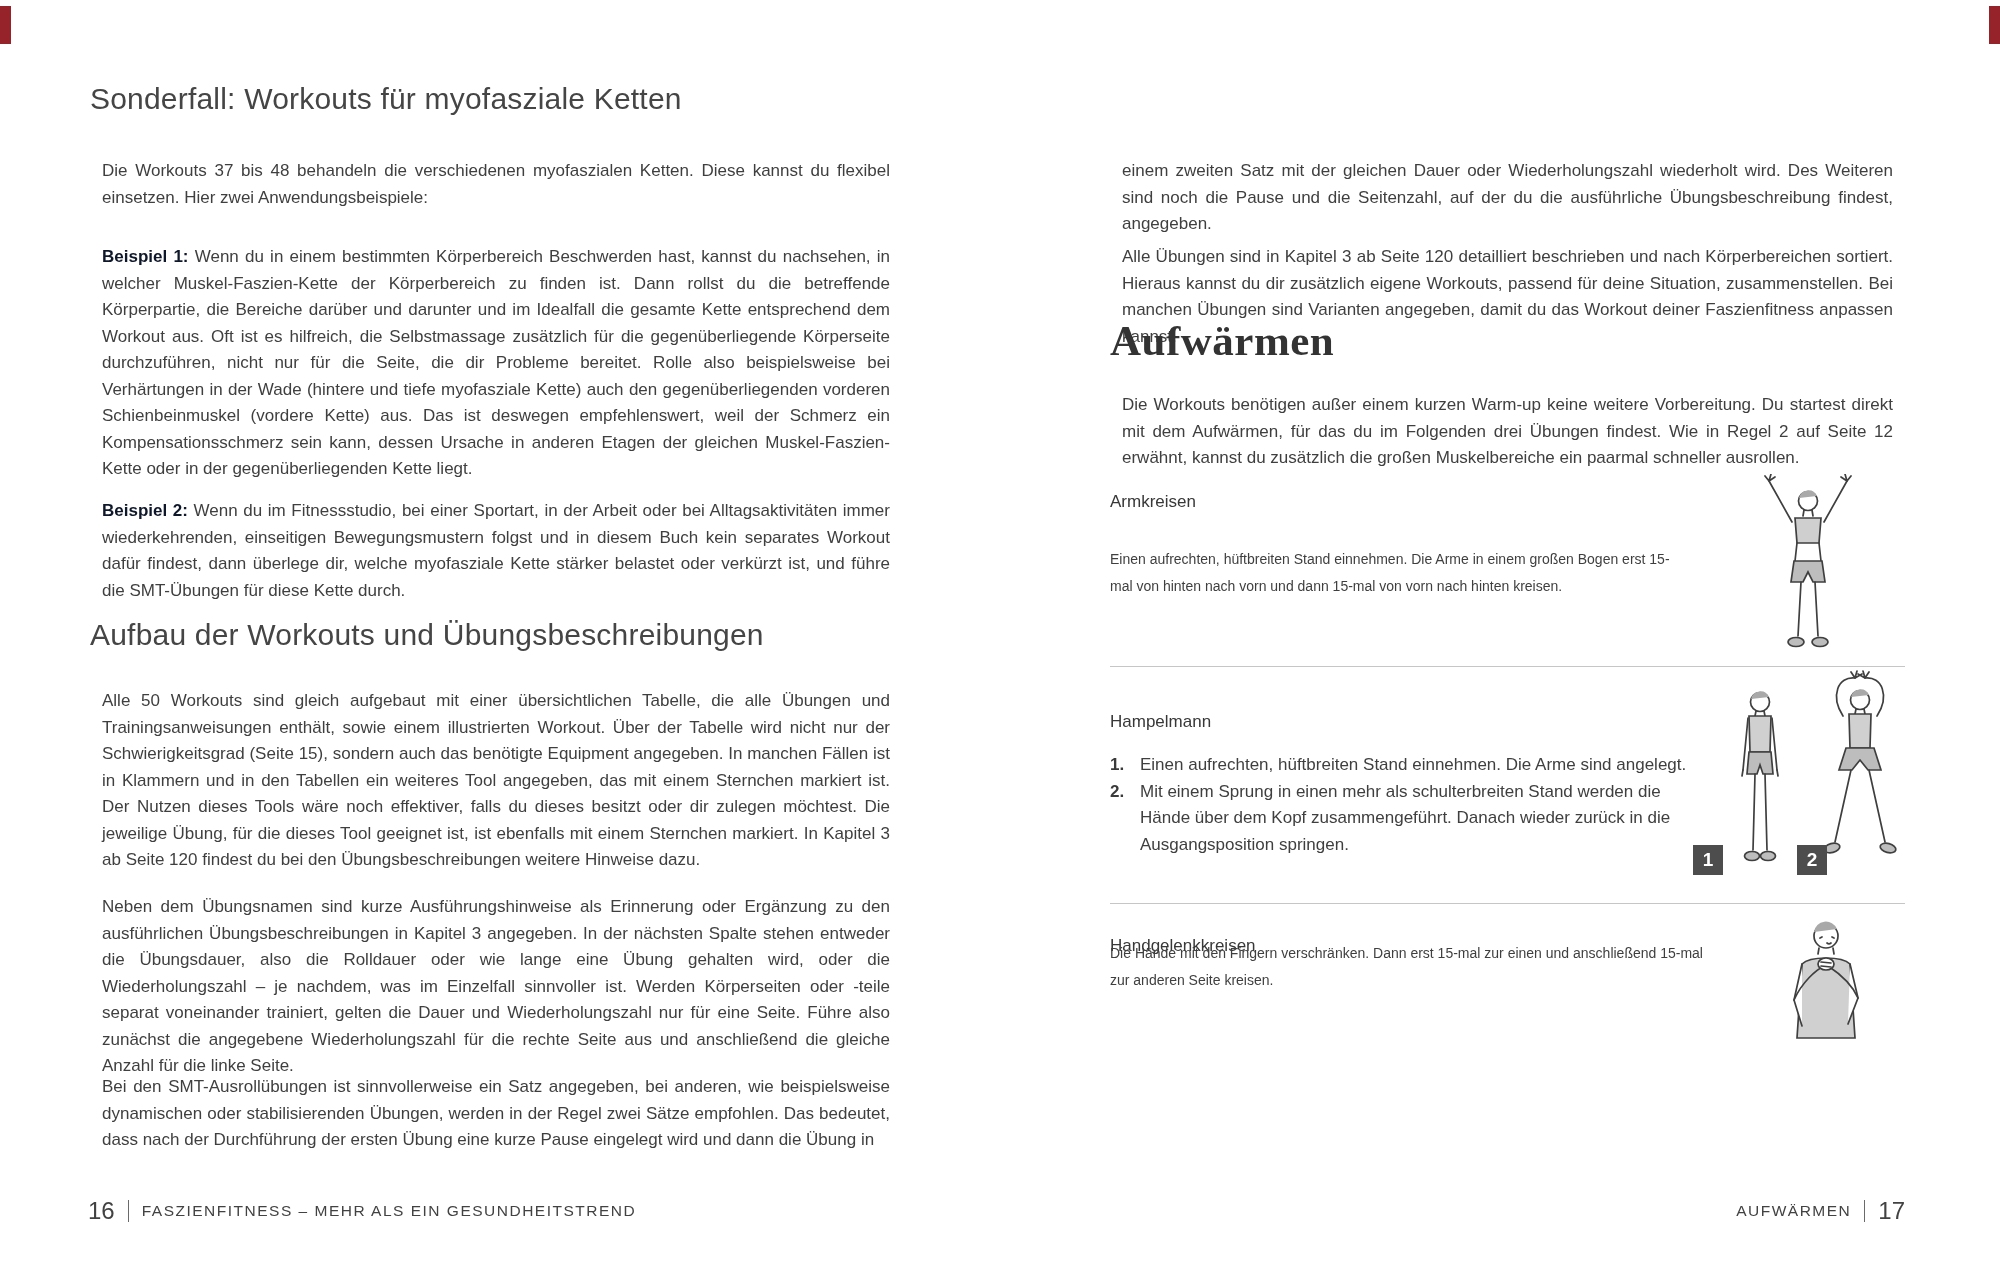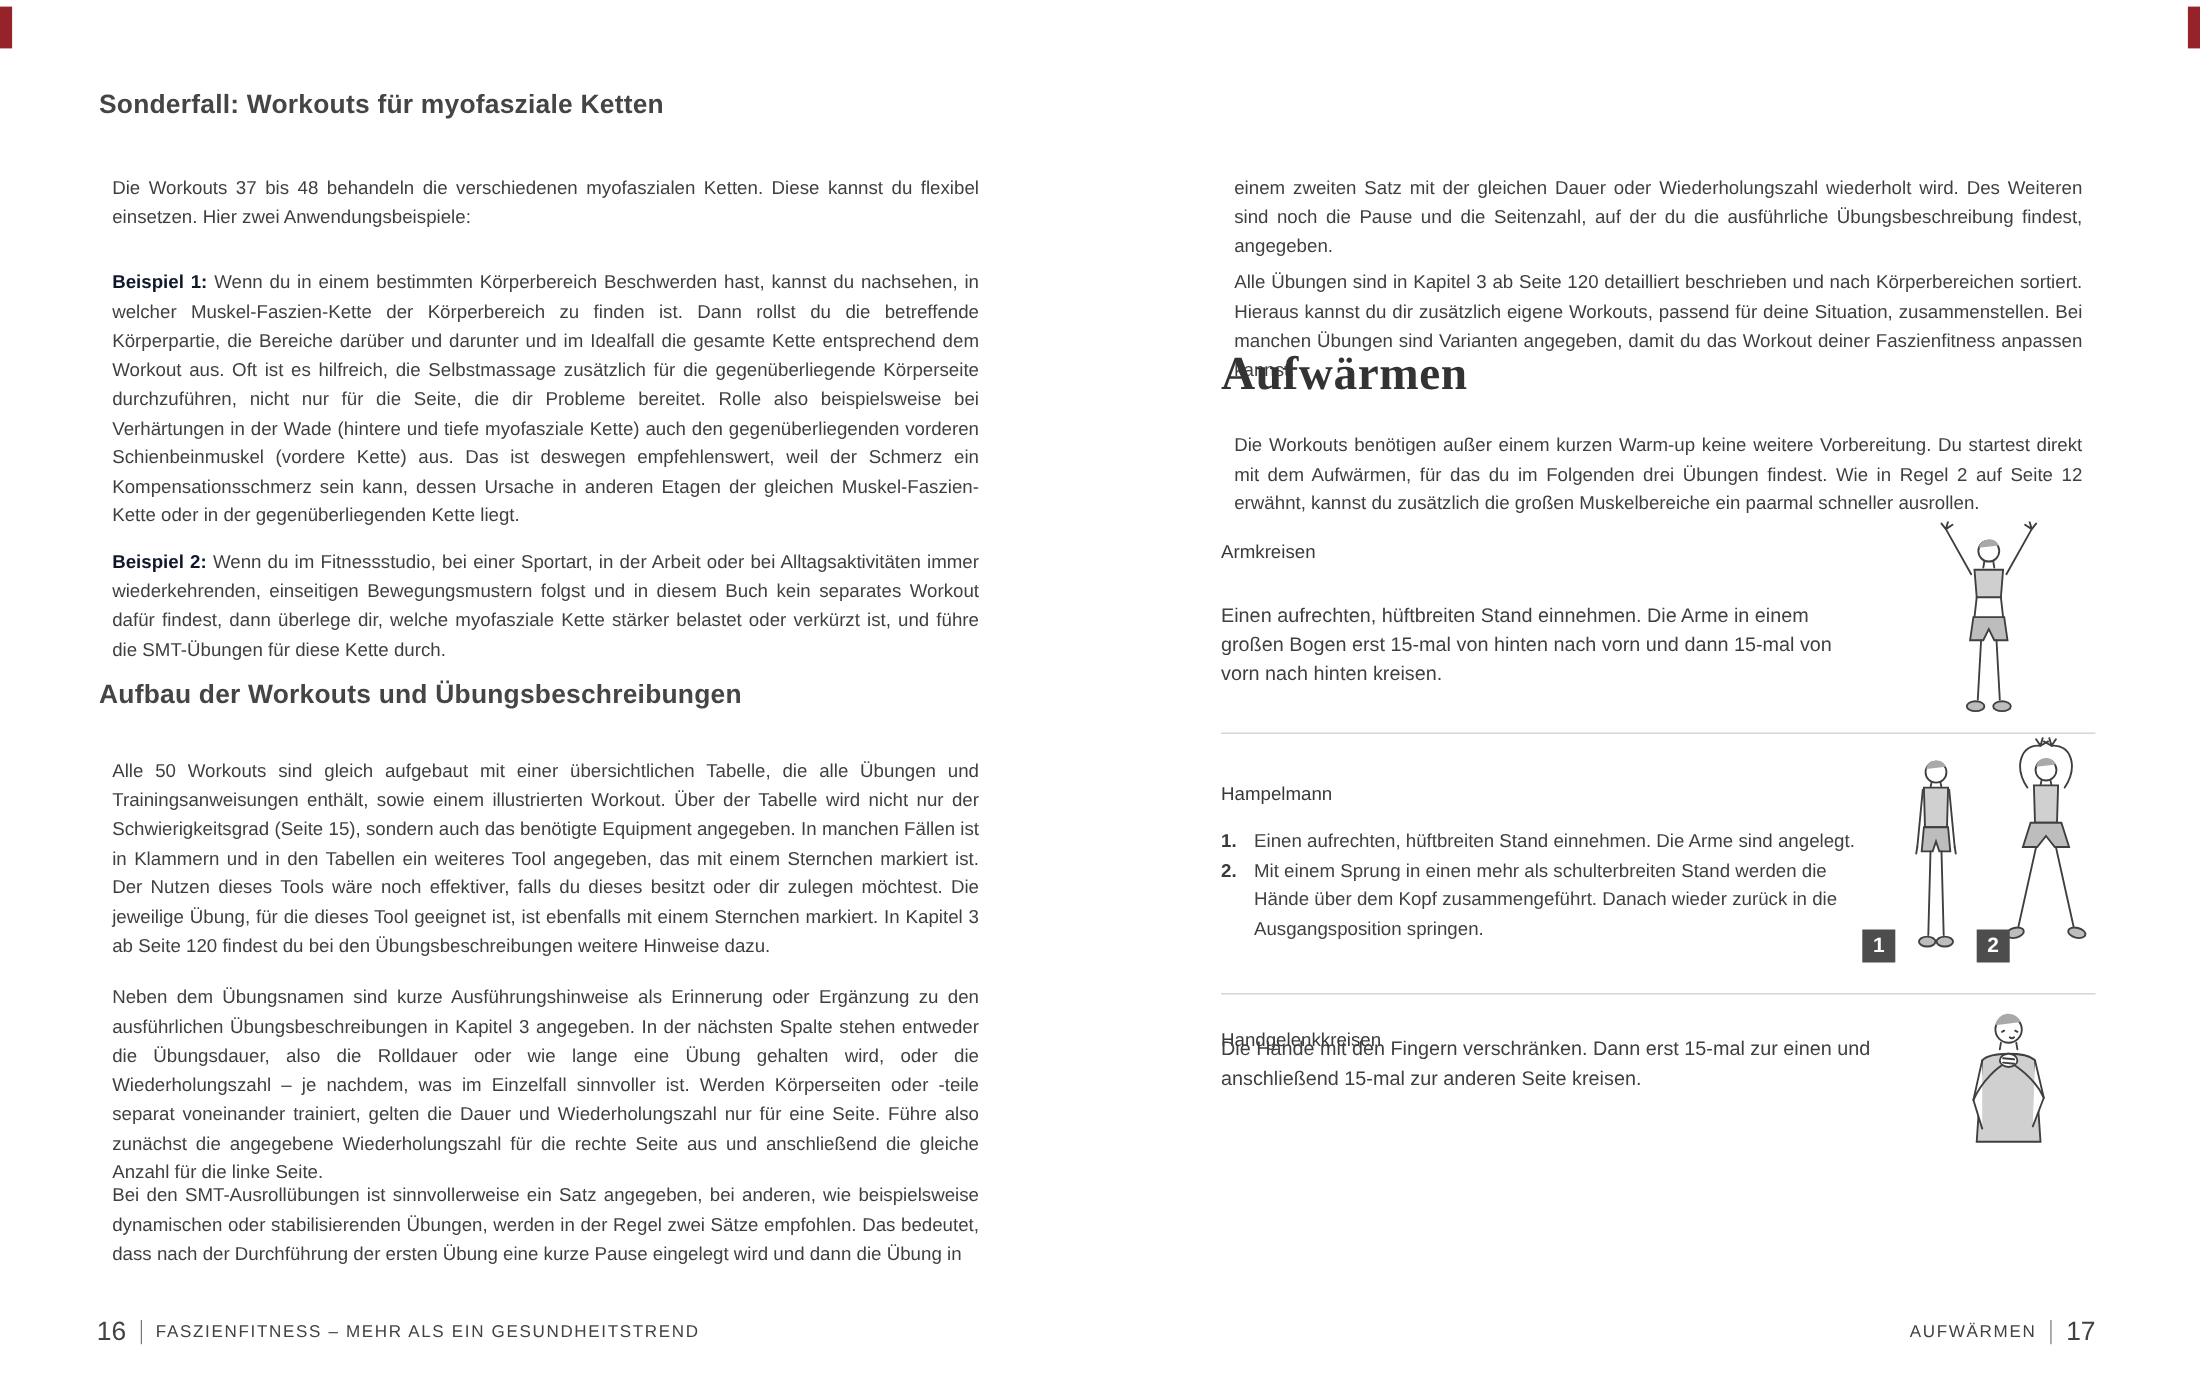--- a/index.html
+++ b/index.html
@@ -11,33 +11,33 @@
   .edge-tab{position:absolute;top:6px;width:11px;height:38px;background:#96222a;}
   .edge-tab.left{left:0;}
   .edge-tab.right{right:0;}
 
   .col{position:absolute;top:88px;}
   .col-left{left:90px;width:812px;}
   .col-right{left:1110px;width:795px;}
   .abs{position:absolute;left:0;right:0;}
 
   .h-section{
-    font-size:24px;font-weight:700;color:#454545;letter-spacing:.2px;margin:0;
+    font-size:30px;font-weight:400;color:#454545;letter-spacing:.2px;margin:0;
   }
   .h-chapter{
     font-family:"Liberation Serif","DejaVu Serif",serif;
     font-size:43px;font-weight:700;color:#333333;margin:0;letter-spacing:.5px;
   }
   .h-exercise{font-size:17px;font-weight:400;color:#383838;margin:0;}
 
   p.body{
     font-size:17px;line-height:26.5px;margin:12px;text-align:justify;color:#3f3f3f;
   }
   p.body-left{
-    font-size:18px;line-height:26.5px;margin:0;text-align:left;color:#3f3f3f;
+    font-size:14px;line-height:26.5px;margin:0;text-align:left;color:#3f3f3f;
   }
   .lead-bold{font-weight:700;color:#0f172a;}
 
   .divider{height:1px;background:#c6c6c6;}
 
   .steps{margin:0;padding:0;list-style:none;}
   .step{display:flex;font-size:17px;line-height:26.5px;margin:0;}
   .step .num{width:30px;flex:0 0 30px;font-weight:700;color:#3a3a3a;}
   .step .txt{flex:1;}
 

